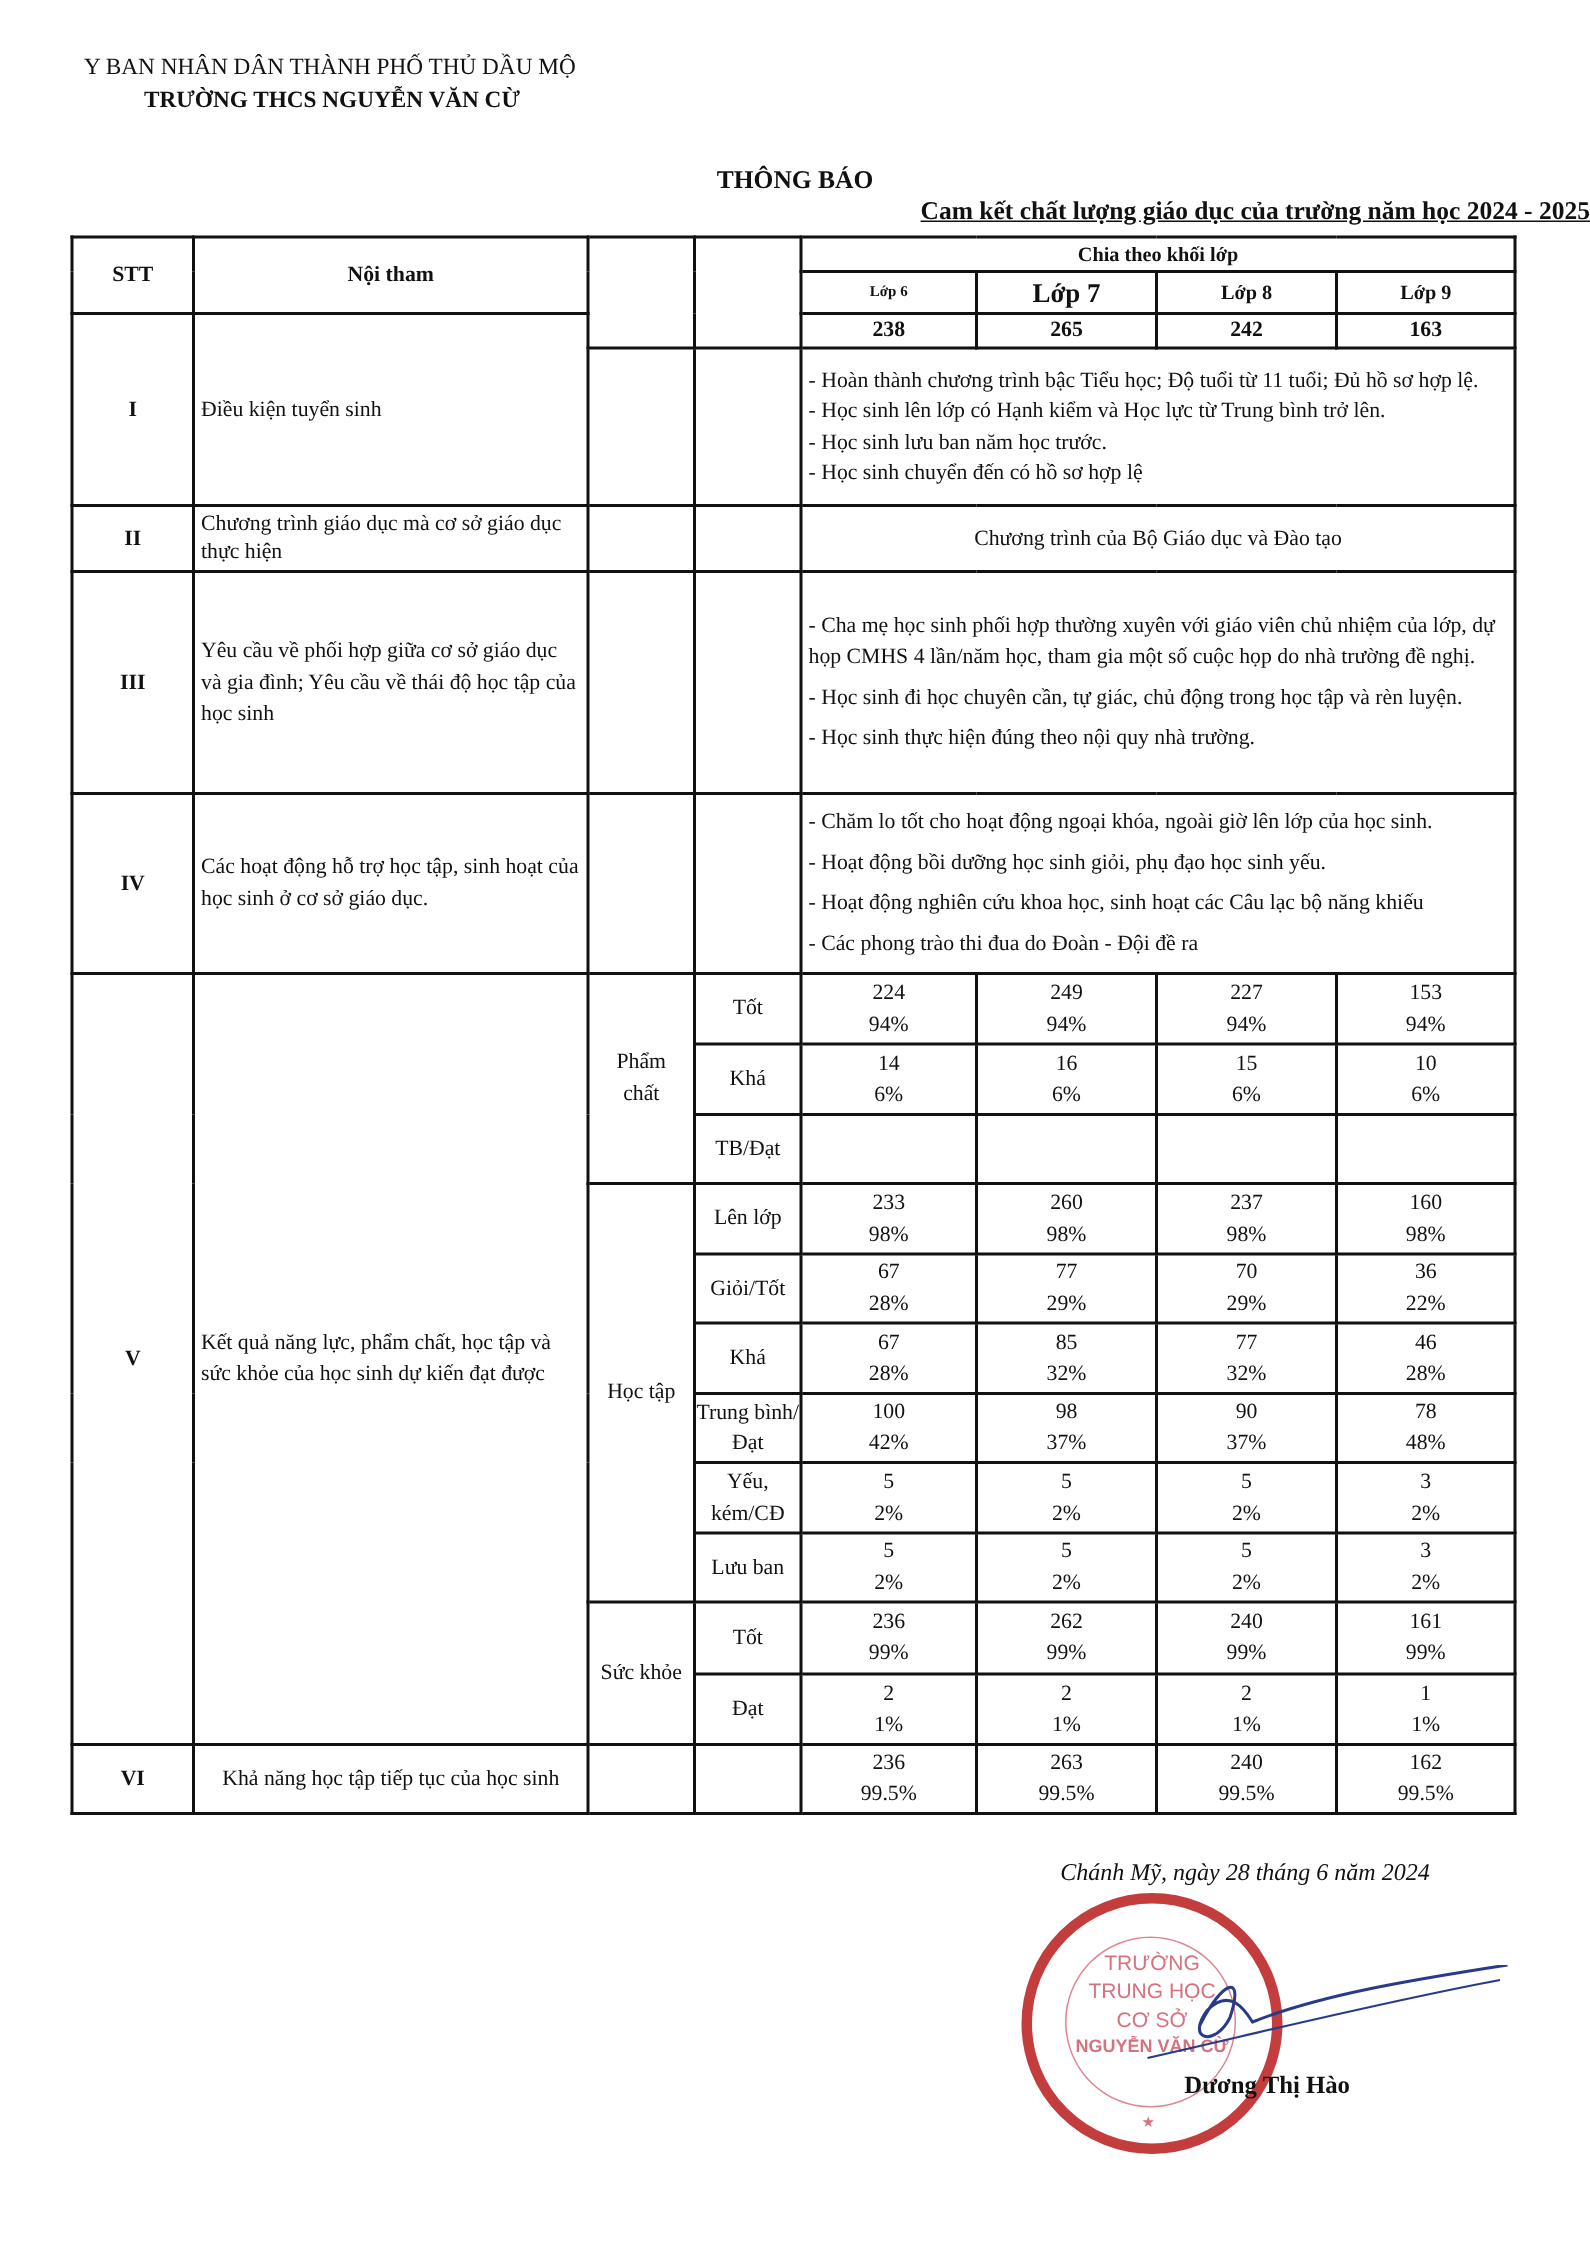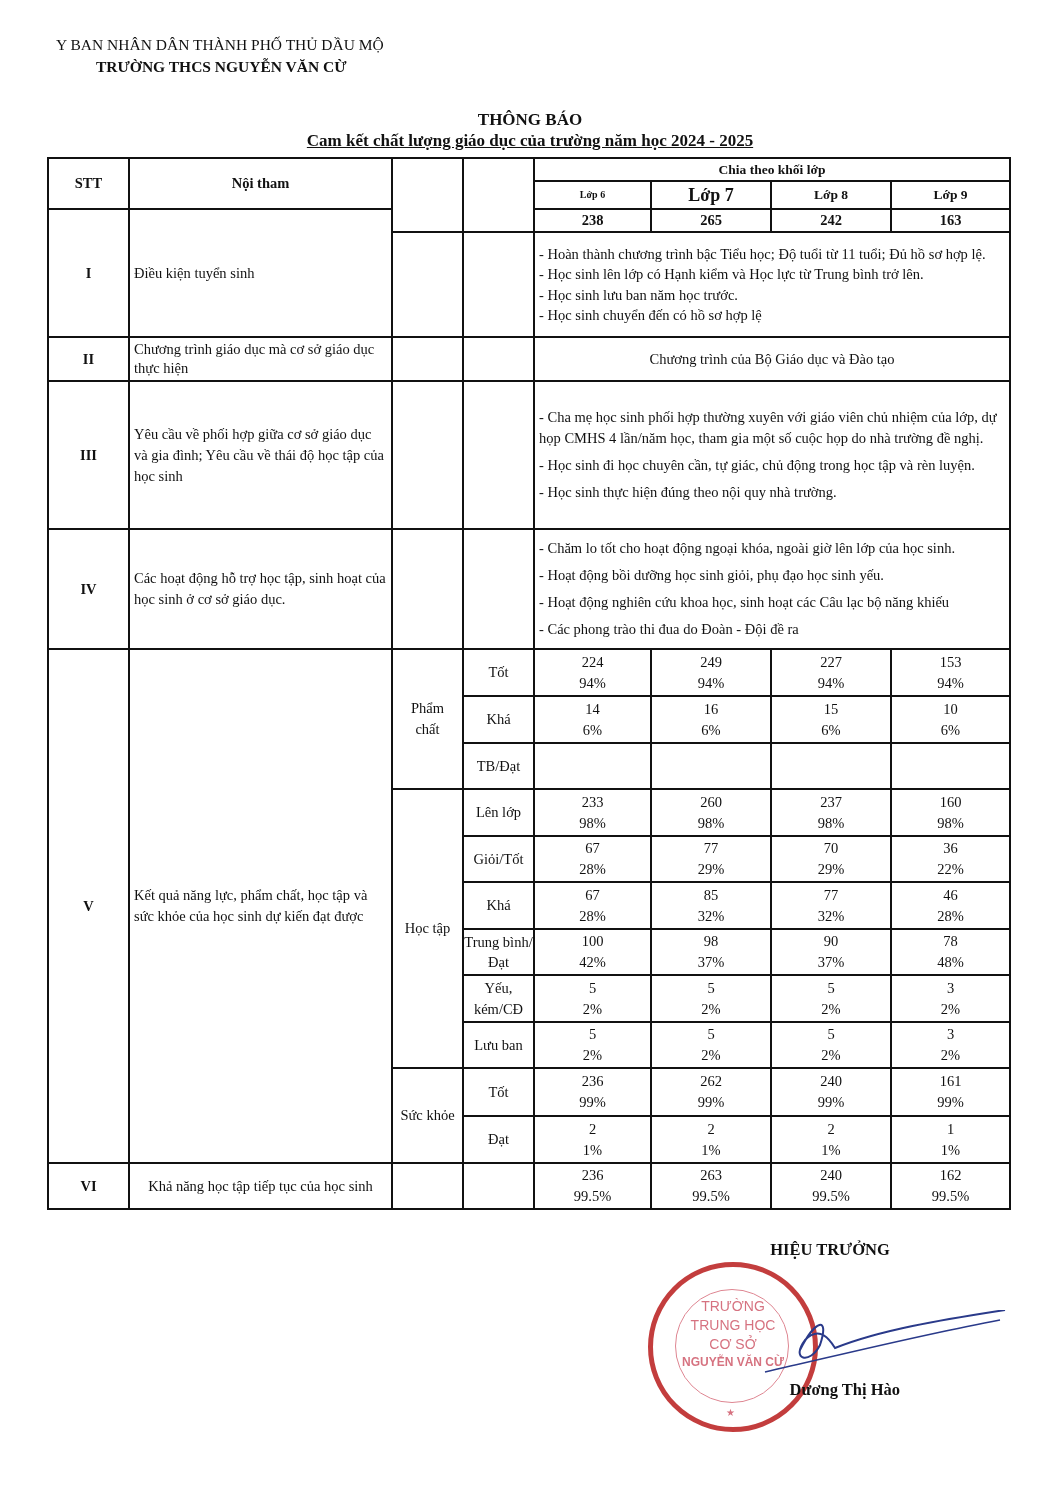--- a/index.html
+++ b/index.html
@@ -1,34 +1,34 @@
 <!DOCTYPE html>
 <html><head>
 <meta charset="utf-8">
 <style>
   html, body { margin:0; padding:0; background:#ffffff; }
   body { width:1060px; height:1500px; position:relative; font-family:"Liberation Serif", serif; color:#111; overflow:hidden; }
   .hdr1 { position:absolute; left:56px; top:36px; font-size:15.5px; }
   .hdr2 { position:absolute; left:96px; top:58px; font-size:15.5px; font-weight:bold; }
   .title { position:absolute; left:0; width:1060px; top:110px; text-align:center; font-size:17px; font-weight:bold; }
-  .subtitle { position:absolute; left:0; width:1060px; top:131px; text-align:center; font-size:17px; font-weight:bold; text-decoration:underline; }
+  .subtitle { position:absolute; left:0; width:1060px; top:131px; text-align:right; font-size:17px; font-weight:bold; text-decoration:underline; }
   table.main { position:absolute; left:47px; top:157px; border-collapse:collapse; table-layout:fixed; width:962px; font-size:14.5px; }
   table.main td { border:2px solid #111; padding:0 4px; vertical-align:middle; line-height:1.45; }
   .c { text-align:center; }
   .b { font-weight:bold; }
   .stt { text-align:center; font-weight:bold; }
   .num { text-align:center; line-height:1.55; padding:0; }
   .num span { display:block; }
   .bul span { display:block; }
   .gap span { margin:6px 0; }
   .sign { position:absolute; left:640px; top:1240px; width:380px; text-align:center; }
   .sign .date { font-style:italic; font-size:16px; }
   .sign .role { font-weight:bold; font-size:16.5px; margin-top:0px; }
   .sign .name { font-weight:bold; font-size:16.5px; position:absolute; left:0; width:260px; top:140px; text-align:right; }
-  .stamp { position:absolute; left:648px; top:1262px; width:160px; height:160px; border:5px solid #b91c1c; border-radius:50%; color:#cf5a6a; opacity:0.85; }
+  .stamp { position:absolute; left:681px; top:1262px; width:160px; height:160px; border:7px solid #b91c1c; border-radius:50%; color:#cf5a6a; opacity:0.85; }
   .stamp .inner { position:absolute; left:22px; top:22px; width:112px; height:112px; border:1.5px solid #d8707e; border-radius:50%; }
   .stamp .txt { position:absolute; left:0; width:160px; top:30px; text-align:center; font-family:"Liberation Sans", sans-serif; font-size:14px; line-height:1.35; }
   .stamp .star { position:absolute; left:73px; top:140px; font-size:10px; }
   .sigline { position:absolute; left:760px; top:1310px; }
 </style>
 </head>
 <body>
 
 <div class="hdr1">Y BAN NHÂN DÂN THÀNH PHỐ THỦ DẦU MỘ</div>
 <div class="hdr2">TRƯỜNG THCS NGUYỄN VĂN CỪ</div>
@@ -355,15 +355,15 @@
   </div>
   <div class="star">★</div>
 </div>
 
 <svg class="sigline" width="250" height="70">
   <path d="M40 40 C 55 10, 70 5, 60 35 C 50 55, 30 50, 45 30 C 60 15, 70 30, 75 38 C 120 20, 180 10, 245 0" stroke="#2a3a8a" stroke-width="2" fill="none"></path>
   <path d="M 5 62 C 80 45, 160 25, 240 10" stroke="#2a3a8a" stroke-width="1.5" fill="none"></path>
 </svg>
 
 <div class="sign">
-  <div class="role">HIỆU TRƯỞNG</div>
+  <div class="date">Chánh Mỹ, ngày 28 tháng 6 năm 2024</div>
   <div class="name">Dương Thị Hào</div>
 </div>
 
 </body></html>

